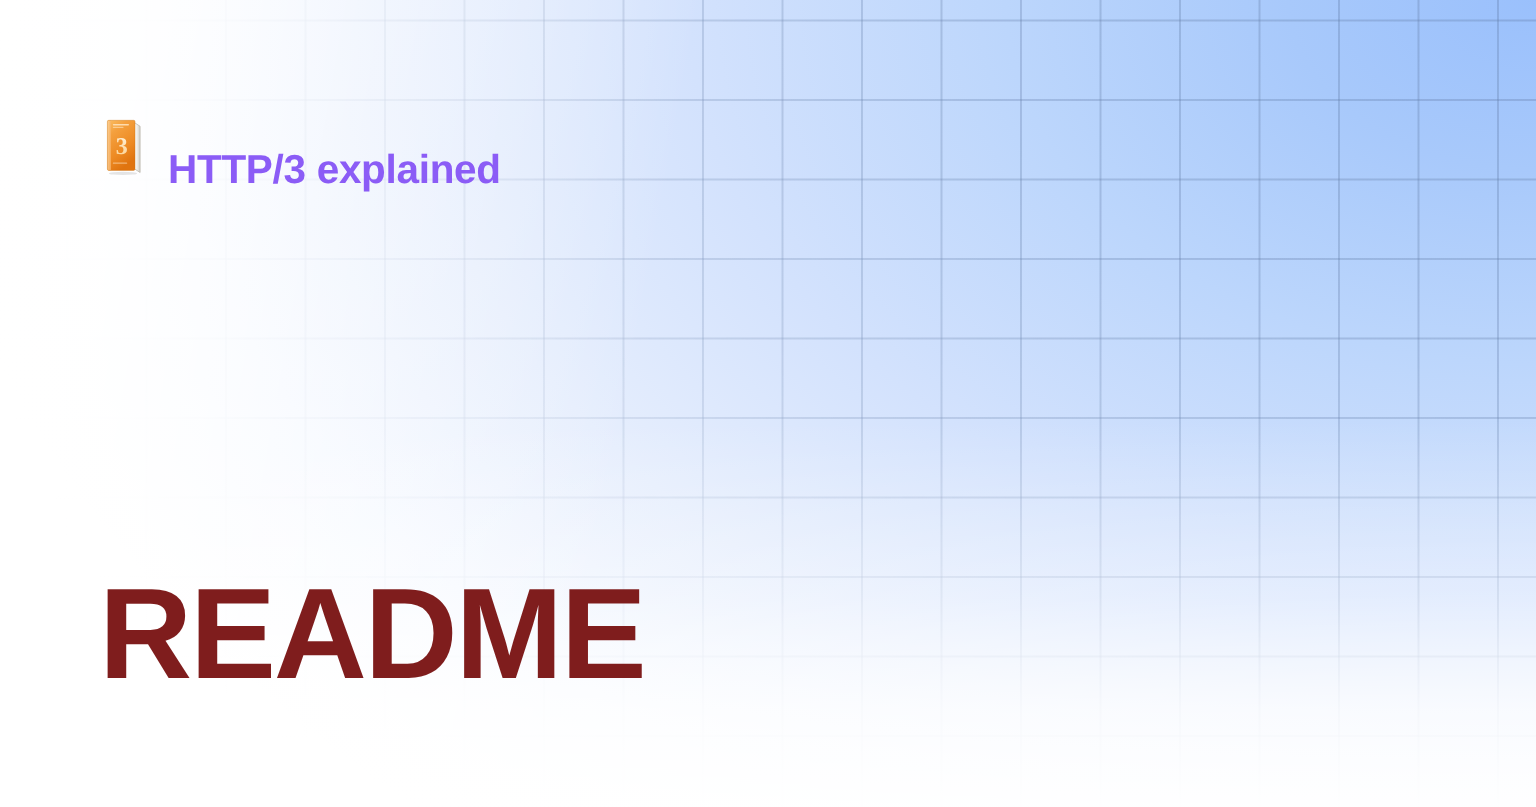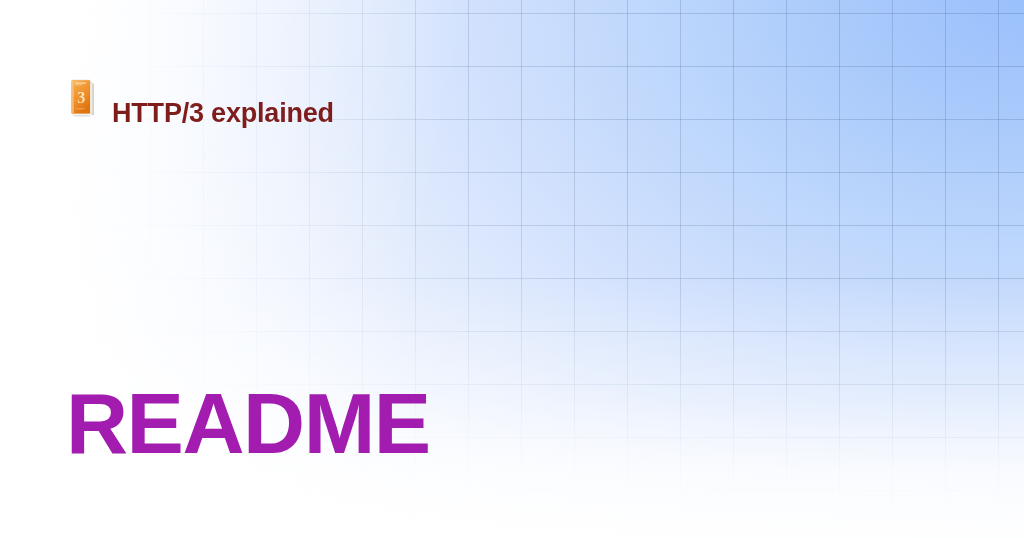--- a/index.html
+++ b/index.html
@@ -109,35 +109,35 @@
     width: 26px;
     height: 38px;
     display: block;
     flex: none;
   }
 
   .repo-title {
     font-size: 27px;
     font-weight: 700;
     letter-spacing: -0.2px;
-    color: #7f1d1d;
+    color: #8b5cf6;
     line-height: 1;
     white-space: nowrap;
     margin-top: 32px;
   }
 
   .headline {
     position: absolute;
     left: 66px;
     top: 380px;
     font-size: 86px;
     font-weight: 700;
     letter-spacing: -1.5px;
     line-height: 1;
-    color: #a21caf;
+    color: #7f1d1d;
     white-space: nowrap;
   }
 </style>
 </head>
 <body>
 
 <div class="social-card">
 
   <div class="bg-base"></div>
   <div class="bg-glow"></div>

